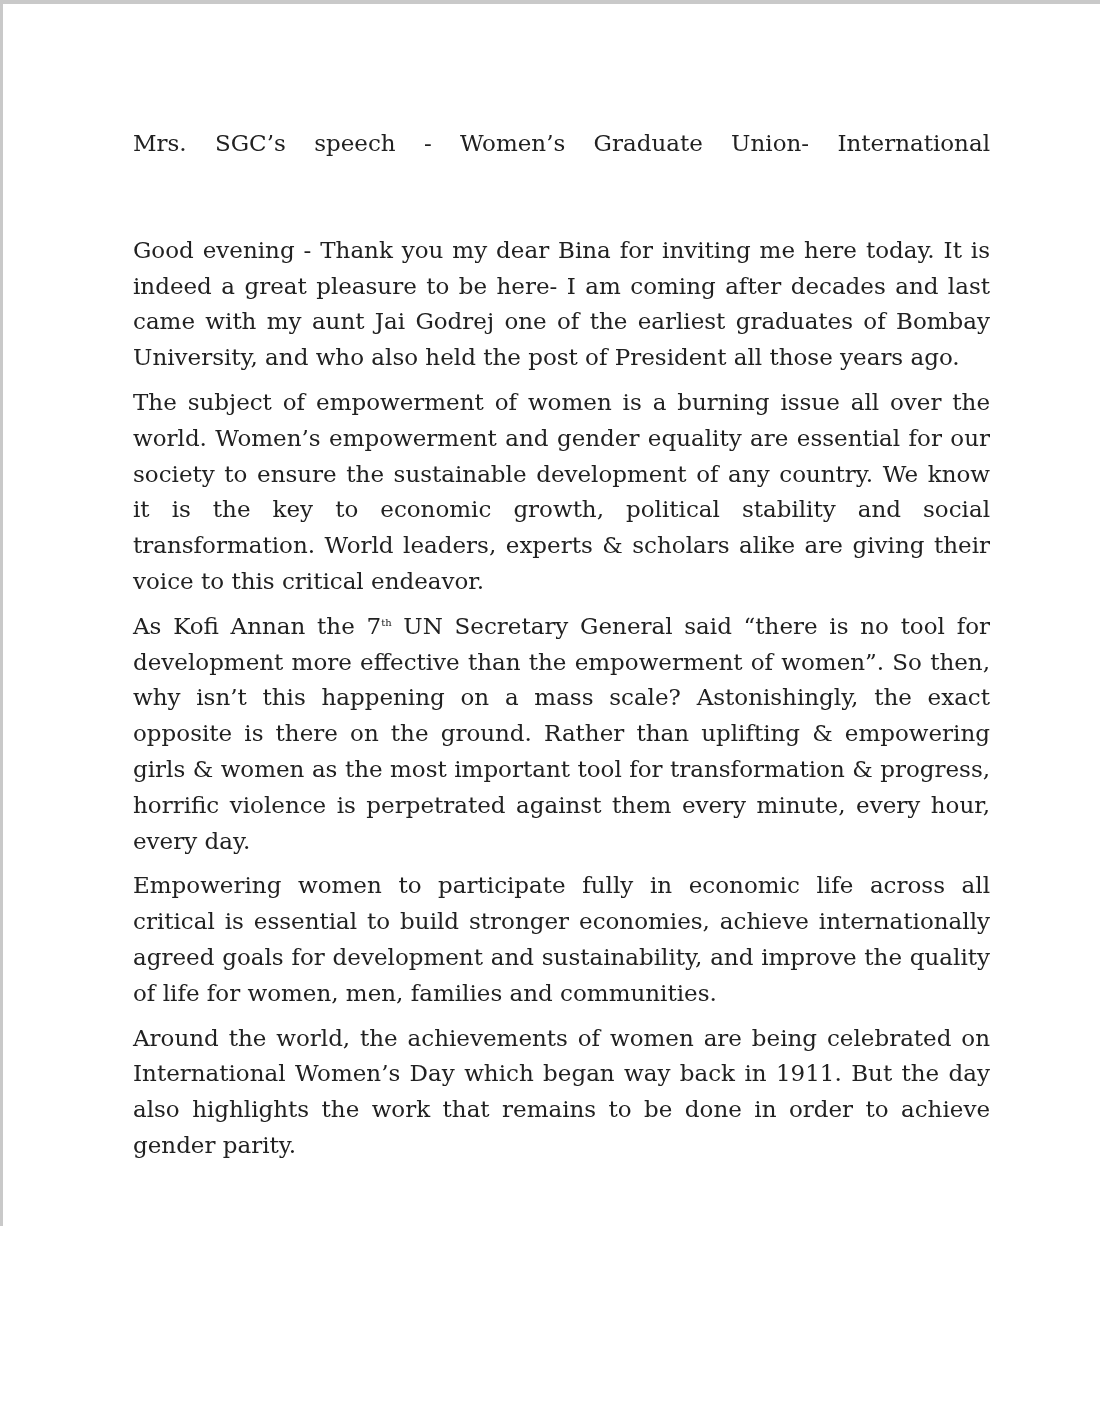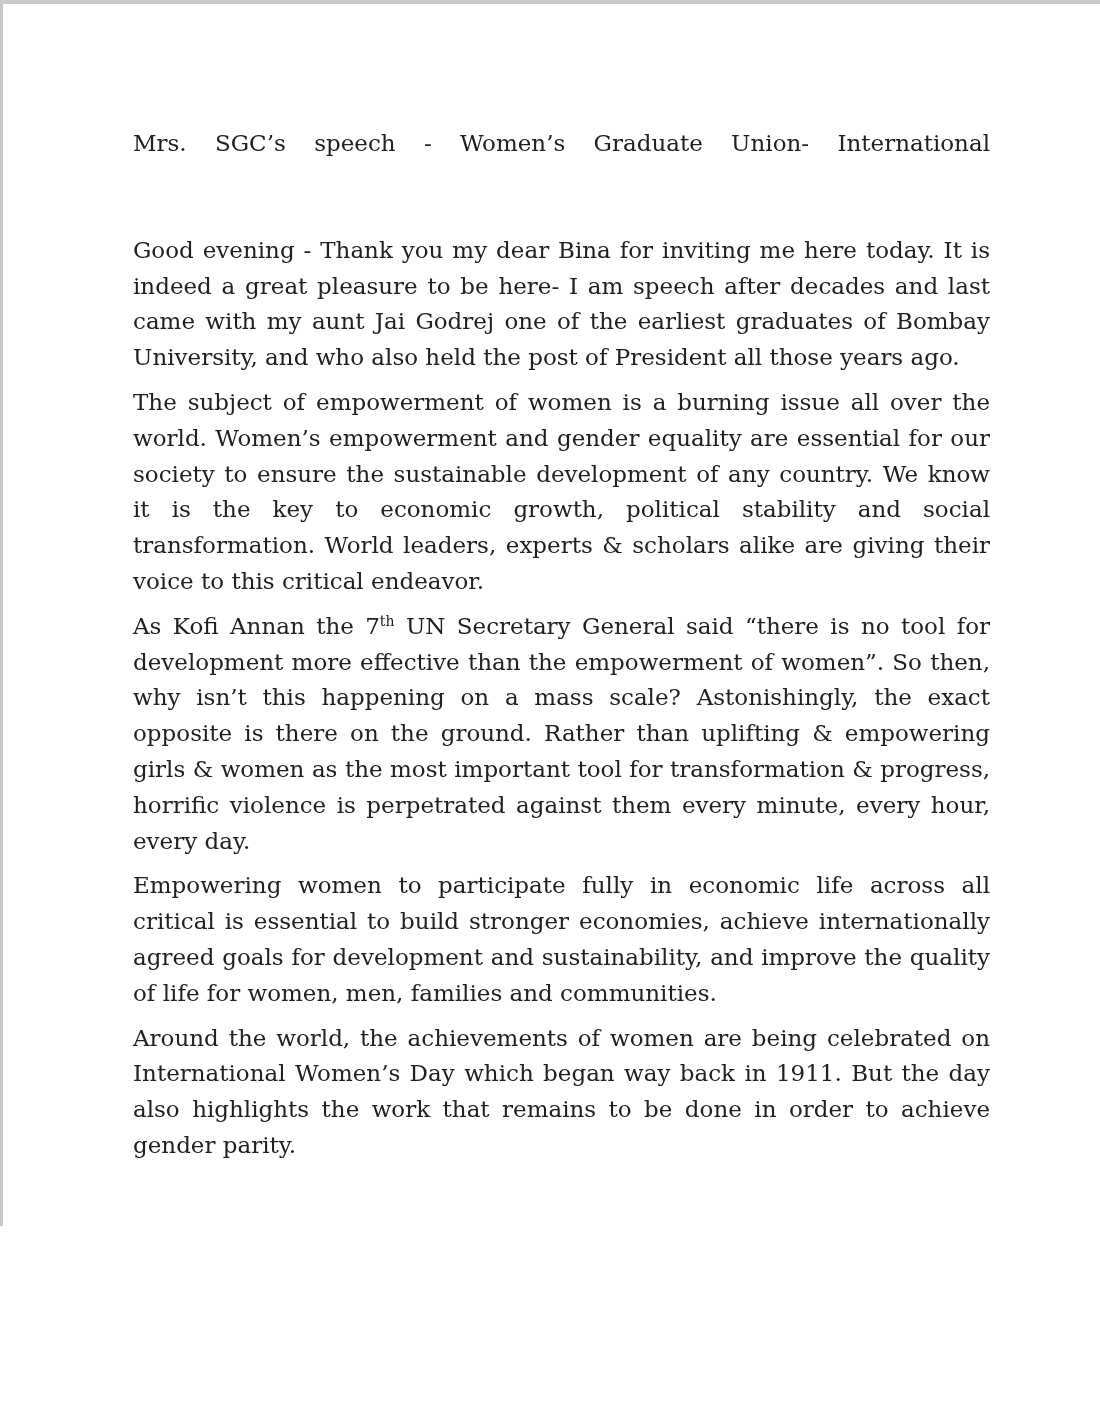--- a/index.html
+++ b/index.html
@@ -35,21 +35,21 @@
   }
   .para {
     margin: 0 0 9px 0;
     font-size: 23px;
     line-height: 35.8px;
     text-align: justify;
     text-justify: inter-word;
   }
   .para:last-child { margin-bottom: 0; }
   .sup {
-    font-size: 14px;
+    font-size: 10px;
     line-height: 0;
     position: relative;
     top: -8px;
     margin-top: 20px;
   }
   .footer-rule {
     position: absolute;
     left: 128px;
     top: 1303px;
     width: 866px;
@@ -90,21 +90,21 @@
 </style>
 </head>
 <body>
 
 <div class="page">
   <div class="content">
     <h1 class="doc-title">
       <span class="title-line line1">Mrs. SGC’s speech - Women’s Graduate Union- International</span>
     </h1>
 
-    <p class="para">Good evening - Thank you my dear Bina for inviting me here today. It is indeed a great pleasure to be here- I am speech after decades and last came with my aunt Jai Godrej one of the earliest graduates of Bombay University, and who also held the post of President all those years ago.</p>
+    <p class="para">Good evening - Thank you my dear Bina for inviting me here today. It is indeed a great pleasure to be here- I am coming after decades and last came with my aunt Jai Godrej one of the earliest graduates of Bombay University, and who also held the post of President all those years ago.</p>
 
     <p class="para">The subject of empowerment of women is a burning issue all over the world. Women’s empowerment and gender equality are essential for our society to ensure the sustainable development of any country. We know it is the key to economic growth, political stability and social transformation. World leaders, experts &amp; scholars alike are giving their voice to this critical endeavor.</p>
 
     <p class="para"><span>As Kofi Annan the 7</span><span class="sup">th</span><span> UN Secretary General said “there is no tool for development more effective than the empowerment of women”. So then, why isn’t this happening on a mass scale? Astonishingly, the exact opposite is there on the ground. Rather than uplifting &amp; empowering girls &amp; women as the most important tool for transformation &amp; progress, horrific violence is perpetrated against them every minute, every hour, every day.</span></p>
 
     <p class="para">Empowering women to participate fully in economic life across all critical is essential to build stronger economies, achieve internationally agreed goals for development and sustainability, and improve the quality of life for women, men, families and communities.</p>
 
     <p class="para">Around the world, the achievements of women are being celebrated on International Women’s Day which began way back in 1911. But the day also highlights the work that remains to be done in order to achieve gender parity.</p>
   </div>
 

